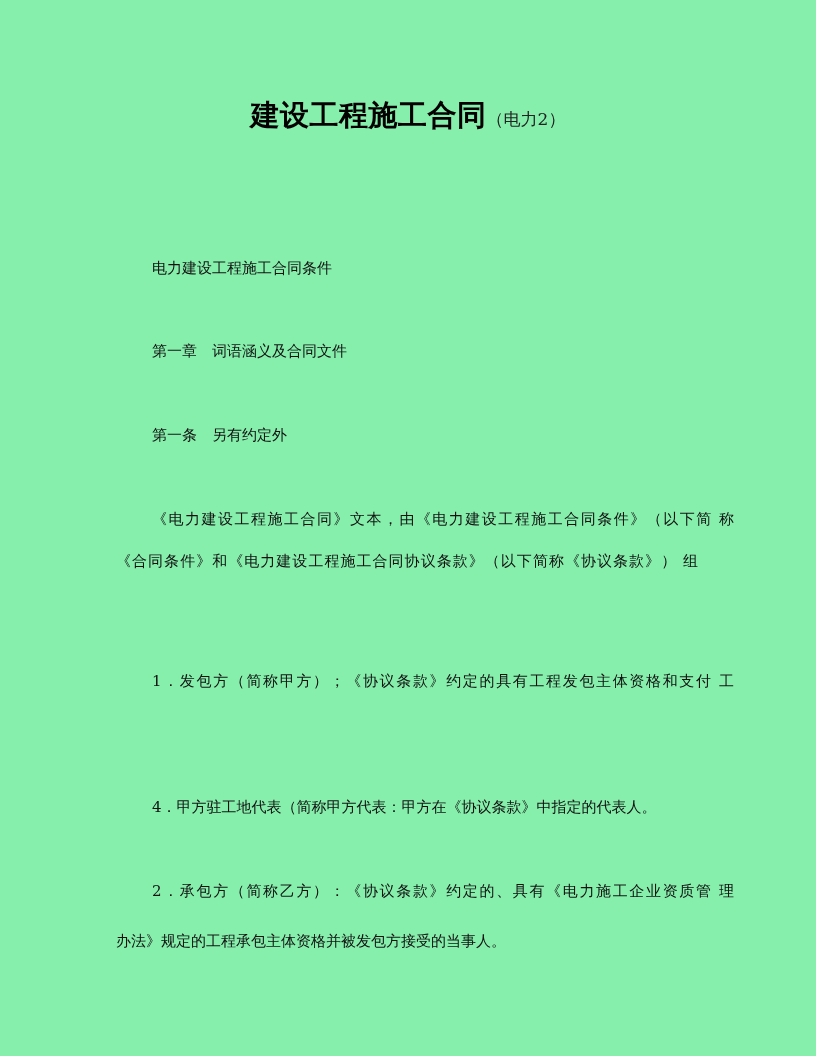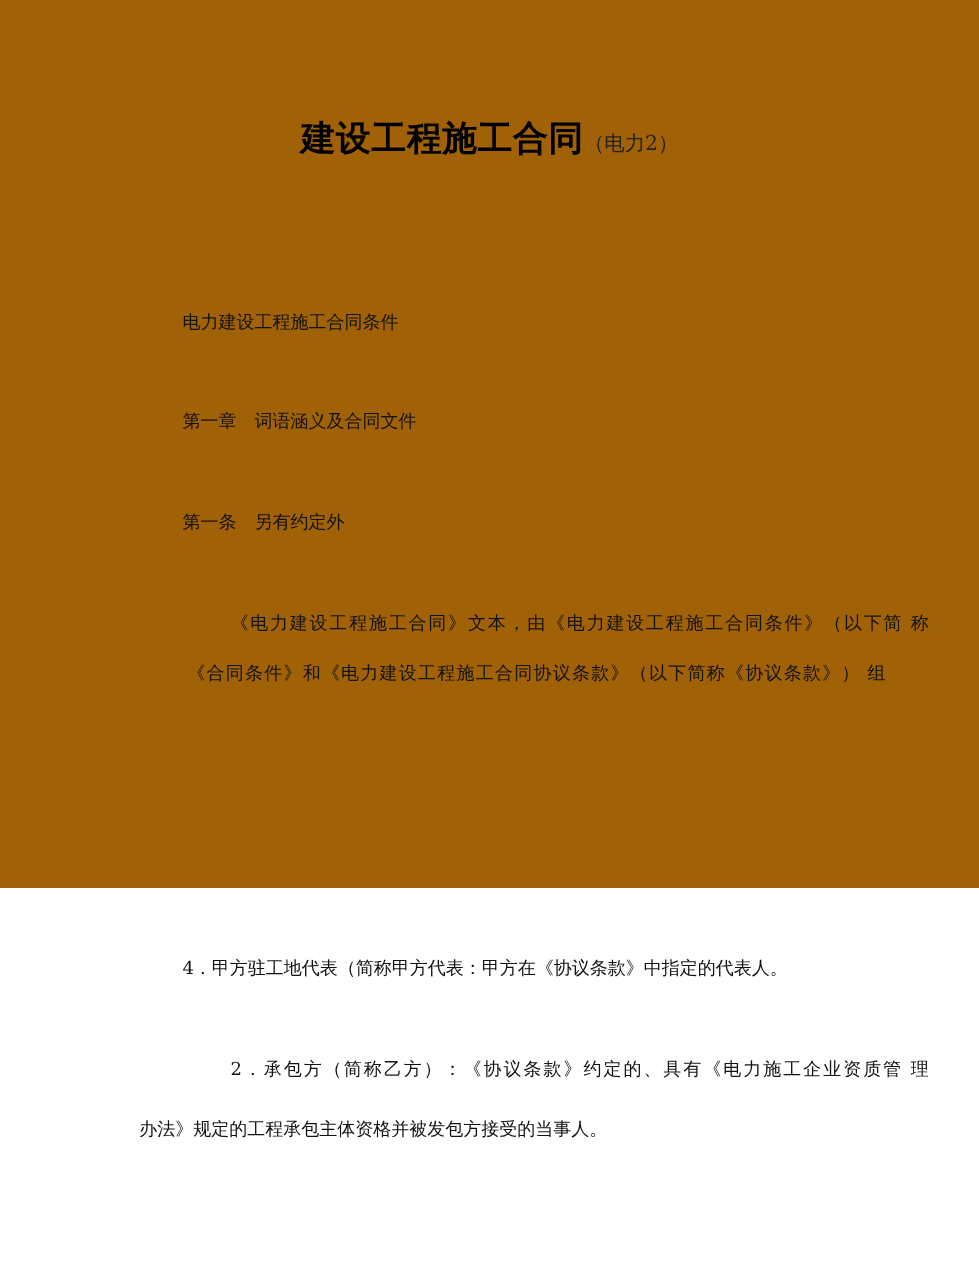--- a/index.html
+++ b/index.html
@@ -11,22 +11,22 @@
       width: 816px;
       height: 1056px;
       position: relative;
       overflow: hidden;
       font-family: "DejaVu Serif", "Liberation Serif", serif;
       color: #111111;
     }
     .page {
       position: absolute;
       left: 0; top: 0;
-      width: 816px; height: 740px;
-      background: #a16207;
+      width: 816px; height: 1056px;
+      background: #86efac;
     }
     .title {
       position: absolute;
       left: 0;
       width: 816px;
       top: 96px;
       text-align: center;
       white-space: nowrap;
     }
     .title .main {
@@ -47,40 +47,40 @@
       width: 582px;
       font-size: 15px;
       line-height: 20px;
       white-space: nowrap;
       color: #111;
     }
     .indent { padding-left: 36px; }
     .just {
       text-align: justify;
       text-align-last: justify;
-      margin-left: 40px;
     }
   </style>
 </head>
 <body>
 
 <div class="page">
 
   <div class="title">
     <span class="main">建设工程施工合同</span><span class="sub">（电力2）</span>
   </div>
 
   <div class="line indent" style="top:341px;">第一章　词语涵义及合同文件</div>
 
   <div class="line indent" style="top:258px;">电力建设工程施工合同条件</div>
 
   <div class="line indent" style="top:425px;">第一条　另有约定外</div>
 
   <div class="line indent just" style="top:509px;">《电力建设工程施工合同》文本，由《电力建设工程施工合同条件》（以下简 称</div>
   <div class="line just" style="top:551px;">《合同条件》和《电力建设工程施工合同协议条款》（以下简称《协议条款》） 组</div>
 
+  <div class="line indent just" style="top:671px;">1．发包方（简称甲方）；《协议条款》约定的具有工程发包主体资格和支付 工</div>
 
   <div class="line indent" style="top:797px;">4．甲方驻工地代表（简称甲方代表：甲方在《协议条款》中指定的代表人。</div>
 
   <div class="line indent just" style="top:881px;">2．承包方（简称乙方）：《协议条款》约定的、具有《电力施工企业资质管 理</div>
   <div class="line" style="top:921px;margin-top:10px;">办法》规定的工程承包主体资格并被发包方接受的当事人。</div>
 
 </div>
 
 </body></html>

